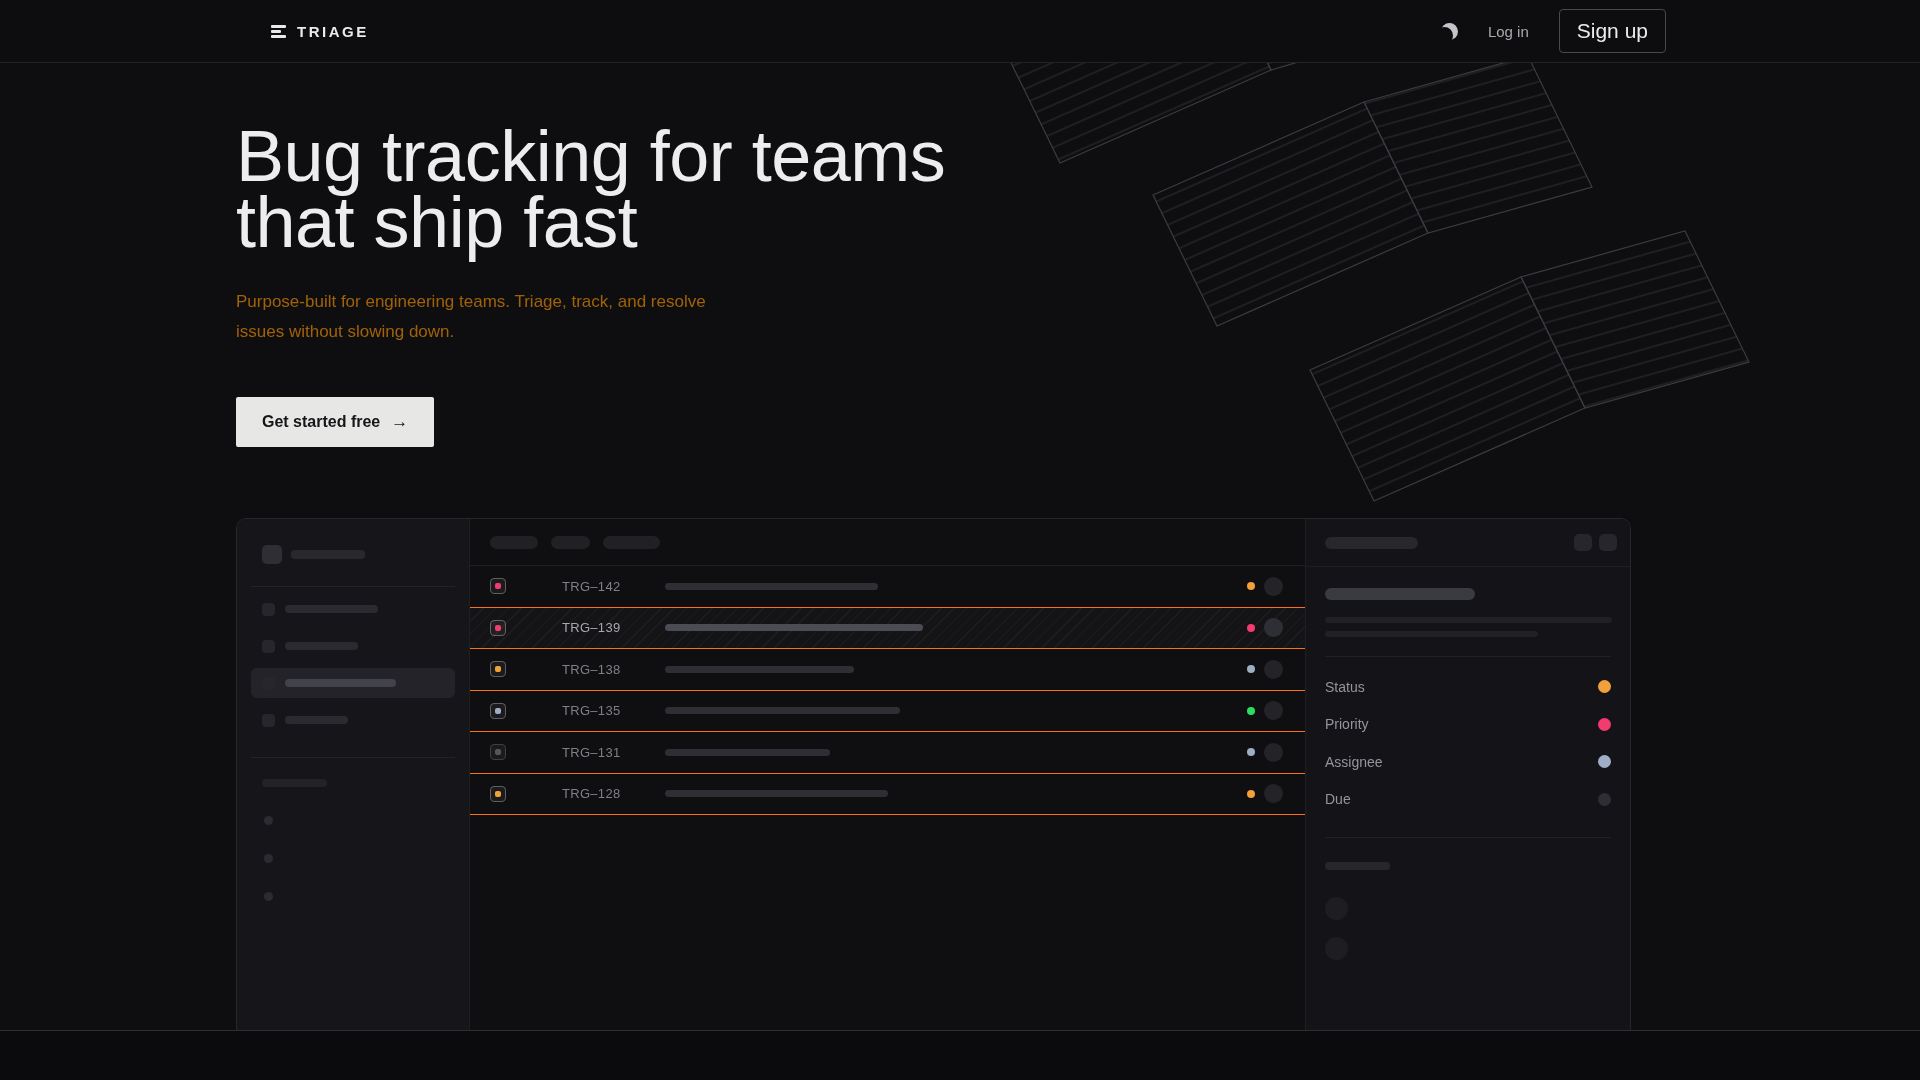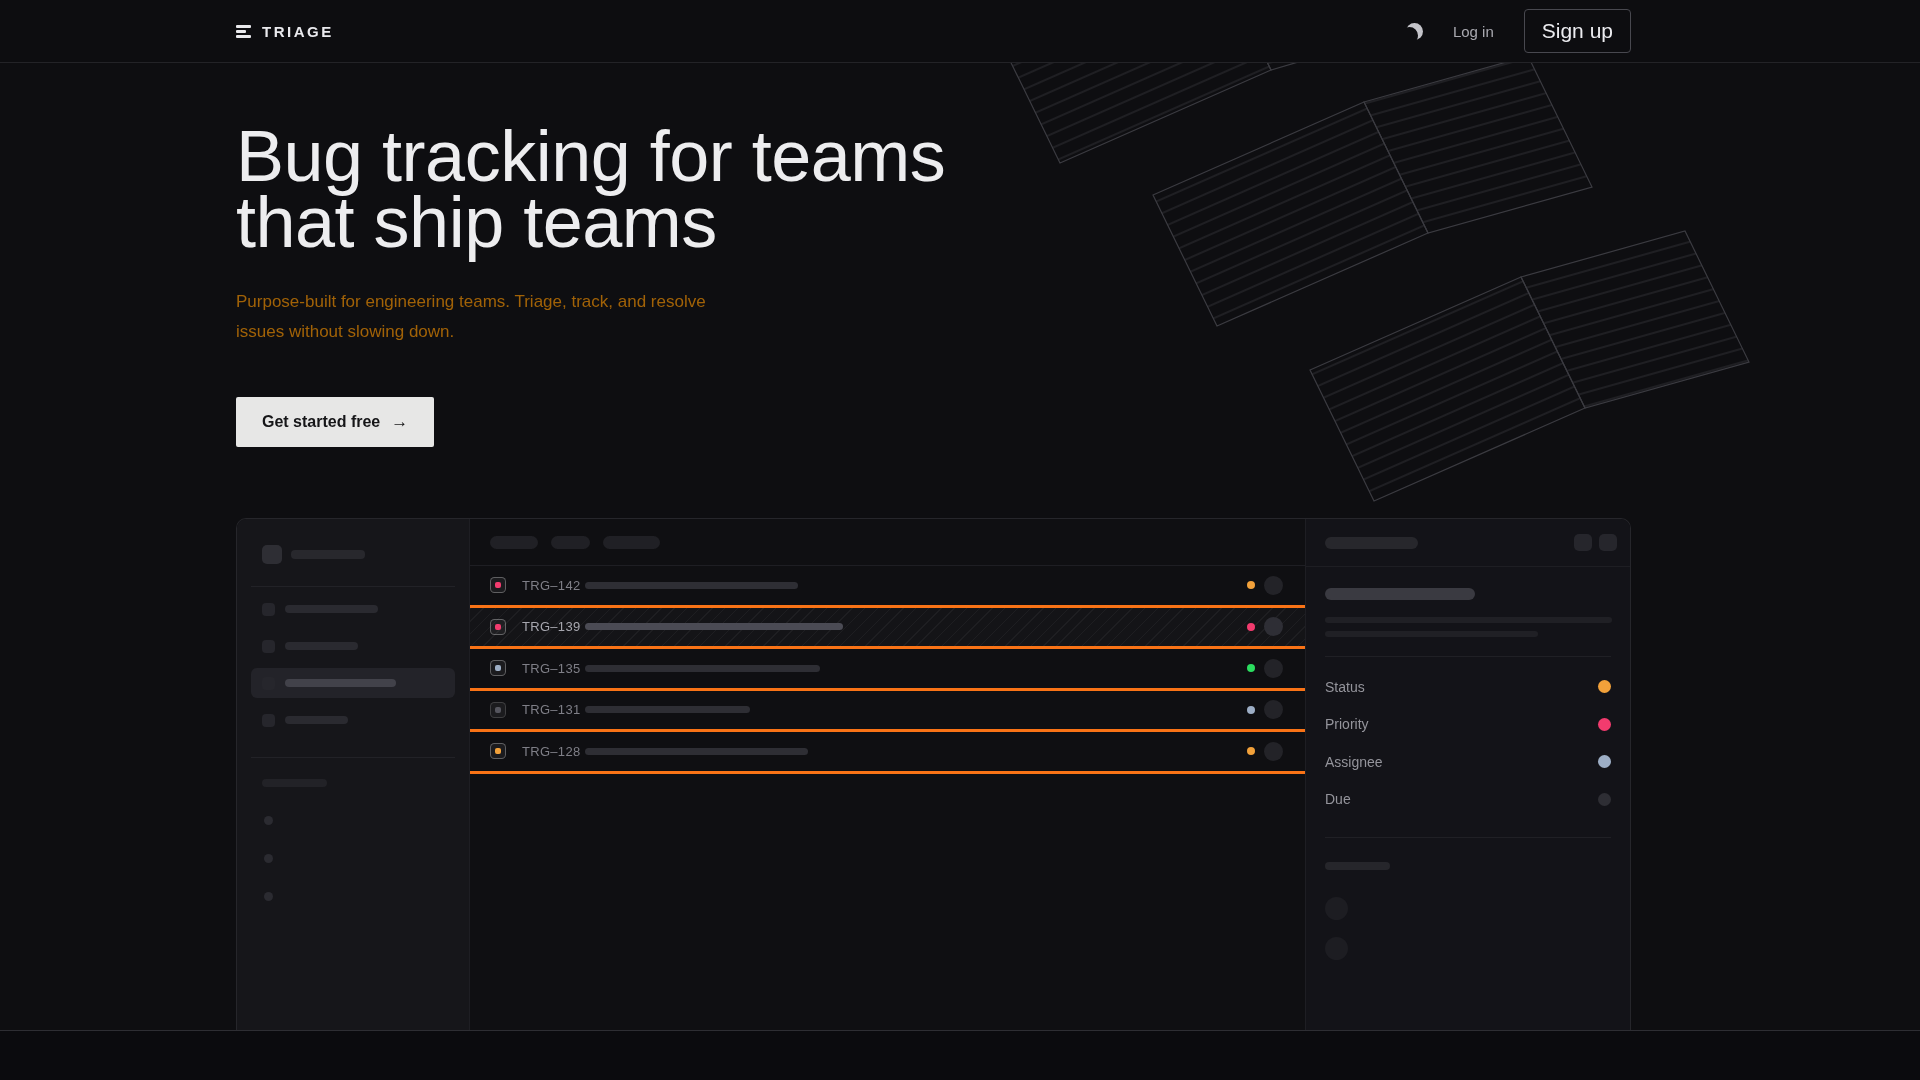--- a/index.html
+++ b/index.html
@@ -1,21 +1,21 @@
 <!DOCTYPE html>
 <html><head>
 <meta charset="utf-8">
 <style>
   * { margin:0; padding:0; box-sizing:border-box; }
   html,body { width:1920px; height:1080px; overflow:hidden; }
   body { background:#0e0e11; font-family:"Liberation Sans", sans-serif; position:relative; }
 
   
   .navbar { position:relative; z-index:3; height:63px; background:#0d0d10;
-            border-bottom:1px solid #232327; display:flex; align-items:center; }
+            border-bottom:1px solid #232327; display:flex; align-items:center;padding-left:35px; }
   .nav-inner { width:1395px; margin-left:236px; display:flex; align-items:center; }
   .brand { display:flex; align-items:center; gap:11px; cursor:pointer; }
   .logo-ic { width:15px; display:flex; flex-direction:column; gap:2px; }
   .logo-ic b { height:3px; background:#e9e9ec; border-radius:1px; display:block; }
   .logo-ic b:nth-child(1){ width:15px; }
   .logo-ic b:nth-child(2){ width:10px; }
   .logo-ic b:nth-child(3){ width:15px; }
   .brand-name { color:#eaeaee; font-size:15px; font-weight:bold; letter-spacing:2.5px; }
   .nav-right { margin-left:auto; display:flex; align-items:center; gap:30px; }
   .moon { width:17px; height:17px; border-radius:50%;
@@ -60,21 +60,21 @@
   .side-item.active .sk { background:#42424a; }
   .side-label { width:65px; height:8px; background:#222227; border-radius:4px; margin:21px 0 0 11px; }
   .side-dot { width:9px; height:9px; border-radius:50%; background:#2b2b31; margin:29px 0 0 13px; }
 
   
   .pv-main { flex:1; background:#0f0f12; min-width:0; }
   .pv-main-head { height:47px; border-bottom:1px solid #1e1e23; display:flex; align-items:center;
                   gap:13px; padding-left:20px; }
   .pv-main-head .sk { height:13px; border-radius:7px; background:#202025; }
   .row { height:41.5px; display:flex; align-items:center; padding:0 22px 0 20px;
-         border-bottom:3px solid #f97316; }
+         border-bottom:1px solid #f97316;gap:40px; }
   .row.selected { background:
       repeating-linear-gradient(135deg, rgba(255,255,255,0.045) 0 1px, transparent 1px 9px),
       rgba(255,255,255,0.025); }
   .type-ic { width:16px; height:16px; border-radius:4.5px; border:1px solid rgba(255,255,255,0.30);
              background:rgba(255,255,255,0.05); flex:none; display:flex; align-items:center; justify-content:center; }
   .type-ic.dim-border { border-color:rgba(255,255,255,0.16); }
   .type-ic i { width:6px; height:6px; border-radius:2px; display:block; }
   .row .id { width:63px; margin-left:16px; color:#7f7f87; font-size:13px; letter-spacing:0.3px; }
   .row.selected .id { color:#a7a7af; }
   .titlebar { height:7px; border-radius:3.5px; background:#2e2e34; }
@@ -148,21 +148,21 @@
       <span class="login">Log in</span>
       <button class="signup">Sign up</button>
     </div>
   </div>
 </div>
 
 <div class="container">
   
   <h1 class="hero-h1">
     <span>Bug tracking for teams</span><br>
-    <span>that ship teams</span>
+    <span>that ship fast</span>
   </h1>
   <p class="hero-sub">Purpose-built for engineering teams. Triage, track, and resolve issues without slowing down.</p>
   <button class="cta">
     <span>Get started free</span>
     <span class="arr">→</span>
   </button>
 
   
   <div class="card">
 
@@ -214,20 +214,31 @@
     </span>
   </div>
           <div class="row selected">
     <span class="type-ic">
               <i style="background: rgb(242, 59, 110);"></i>
             </span>
     <span class="id">TRG–139</span>
     <span class="titlebar" style="width: 258px;"></span>
     <span class="row-right">
       <span class="statusdot" style="background: rgb(242, 59, 110);"></span>
+      <span class="avatar"></span>
+    </span>
+  </div>
+          <div class="row">
+    <span class="type-ic">
+              <i style="background: rgb(242, 161, 58);"></i>
+            </span>
+    <span class="id">TRG–138</span>
+    <span class="titlebar" style="width: 189px;"></span>
+    <span class="row-right">
+      <span class="statusdot" style="background: rgb(157, 174, 197);"></span>
       <span class="avatar"></span>
     </span>
   </div>
           <div class="row">
     <span class="type-ic">
               <i style="background: rgb(157, 174, 197);"></i>
             </span>
     <span class="id">TRG–135</span>
     <span class="titlebar" style="width: 235px;"></span>
     <span class="row-right">

